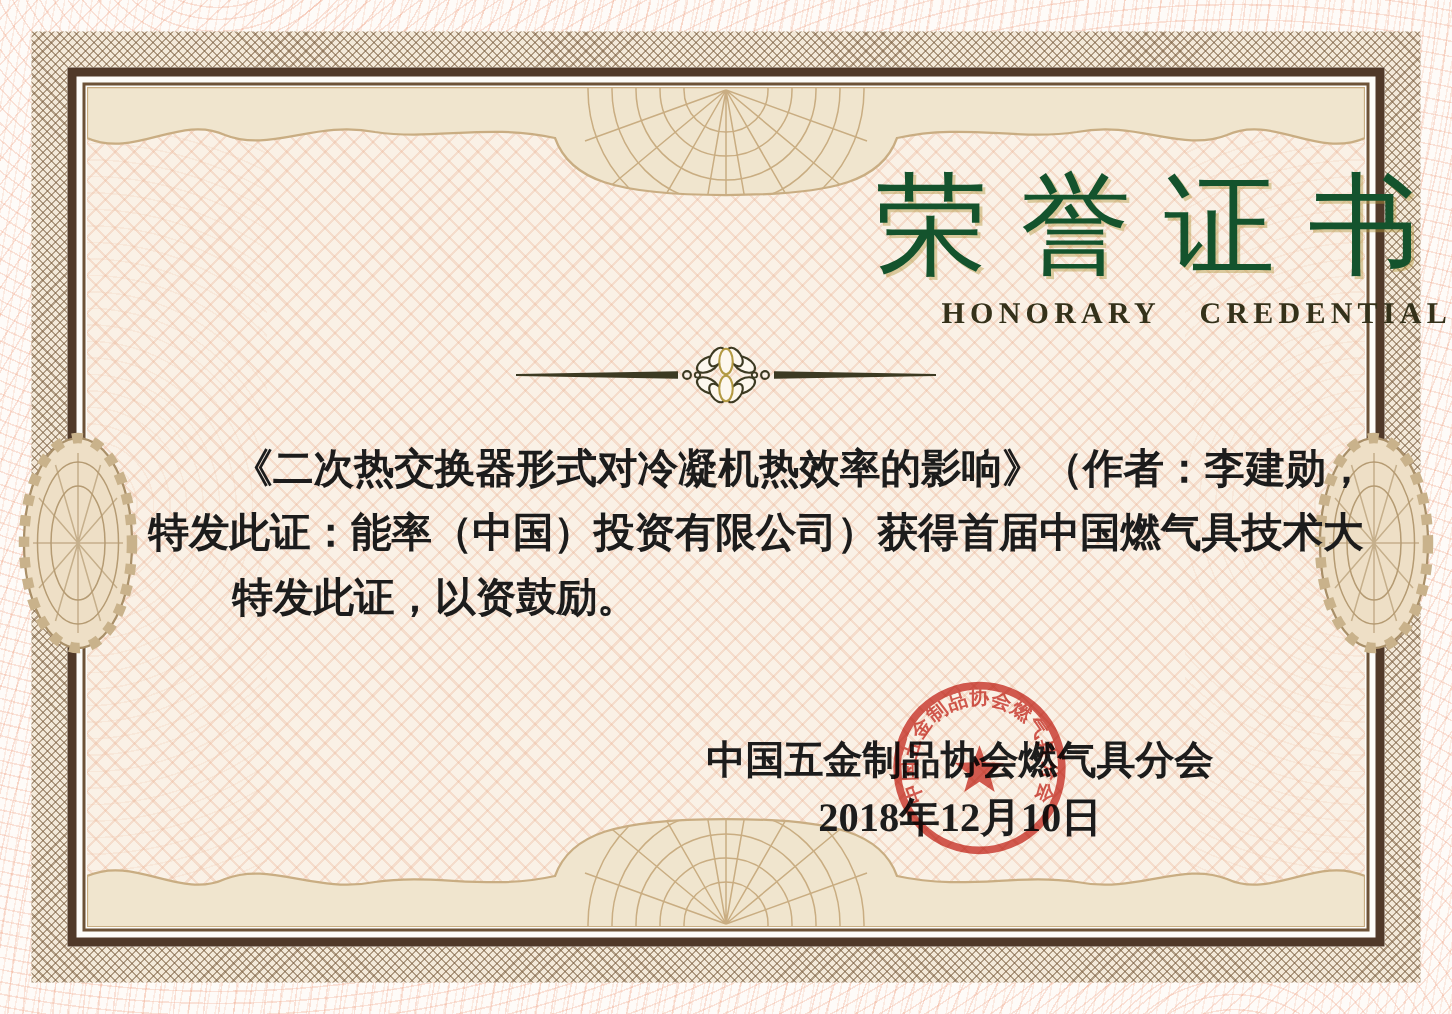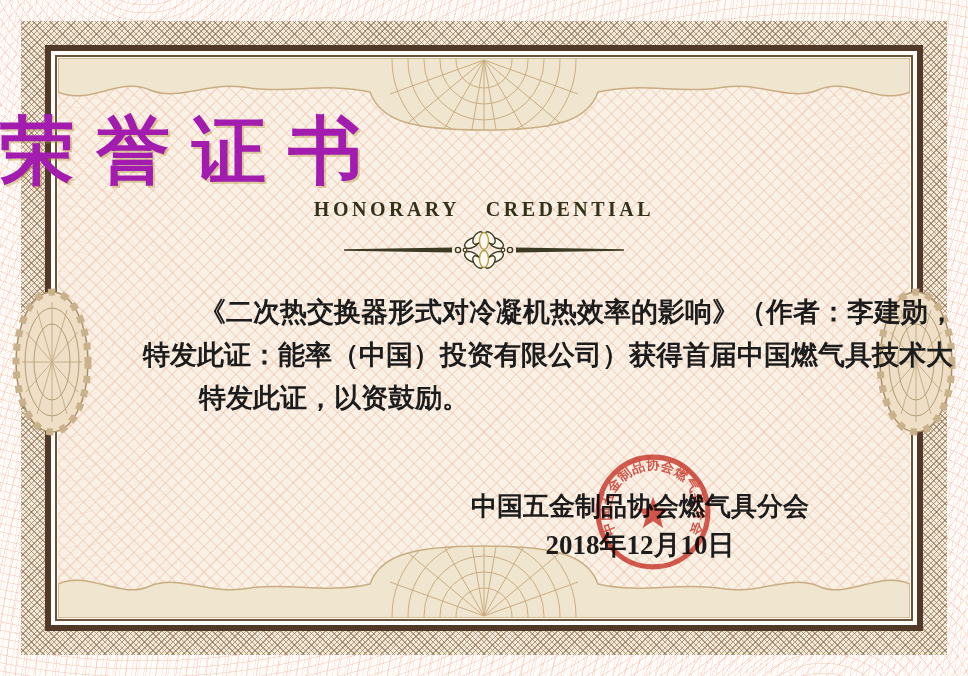--- a/index.html
+++ b/index.html
@@ -50,33 +50,33 @@
   .side-swirl.left{left:58px;}
   .flourish{position:absolute;left:58px;right:58px;height:78px;}
   .flourish.top{top:58px;}
   .flourish.bottom{bottom:58px;transform:scaleY(-1);}
   .rosette{position:absolute;width:80px;height:150px;}
   .rosette.left{left:12px;top:287px;}
   .rosette.right{left:876px;top:287px;}
   
   .cert-title{
     position:absolute;top:114px;left:0;width:100%;
-    text-align:left;font-size:74px;font-weight:bold;letter-spacing:22px;
-    color:#a21caf;line-height:1;
+    text-align:right;font-size:74px;font-weight:normal;letter-spacing:22px;
+    color:#14532d;line-height:1;
     text-shadow:2px 2px 0 rgba(179,154,67,.45);
   }
   .cert-subtitle{
     position:absolute;top:198px;left:0;width:100%;
-    text-align:center;font-size:20px;font-weight:bold;
+    text-align:right;font-size:20px;font-weight:bold;
     letter-spacing:3.5px;word-spacing:18px;color:#34311a;
   }
   .divider{position:absolute;top:228px;left:50%;transform:translateX(-50%);}
   .body-text{
     position:absolute;left:99px;top:291px;width:775px;
-    font-size:27px;line-height:43px;color:#1c1c1c;font-weight:600;margin-left:44px;
+    font-size:27px;line-height:43px;color:#1c1c1c;font-weight:600;
   }
   .body-line{white-space:nowrap;}
   .body-line.indent{padding-left:56px;}
   .footer{
     position:absolute;left:430px;top:489px;width:420px;text-align:center;color:#1c1c1c;
   }
   .issuer-line{font-size:26px;font-weight:600;line-height:36px;}
   .date-line{font-size:27px;font-weight:600;line-height:40px;}
   .seal{
     position:absolute;left:592px;top:451px;width:122px;height:122px;

